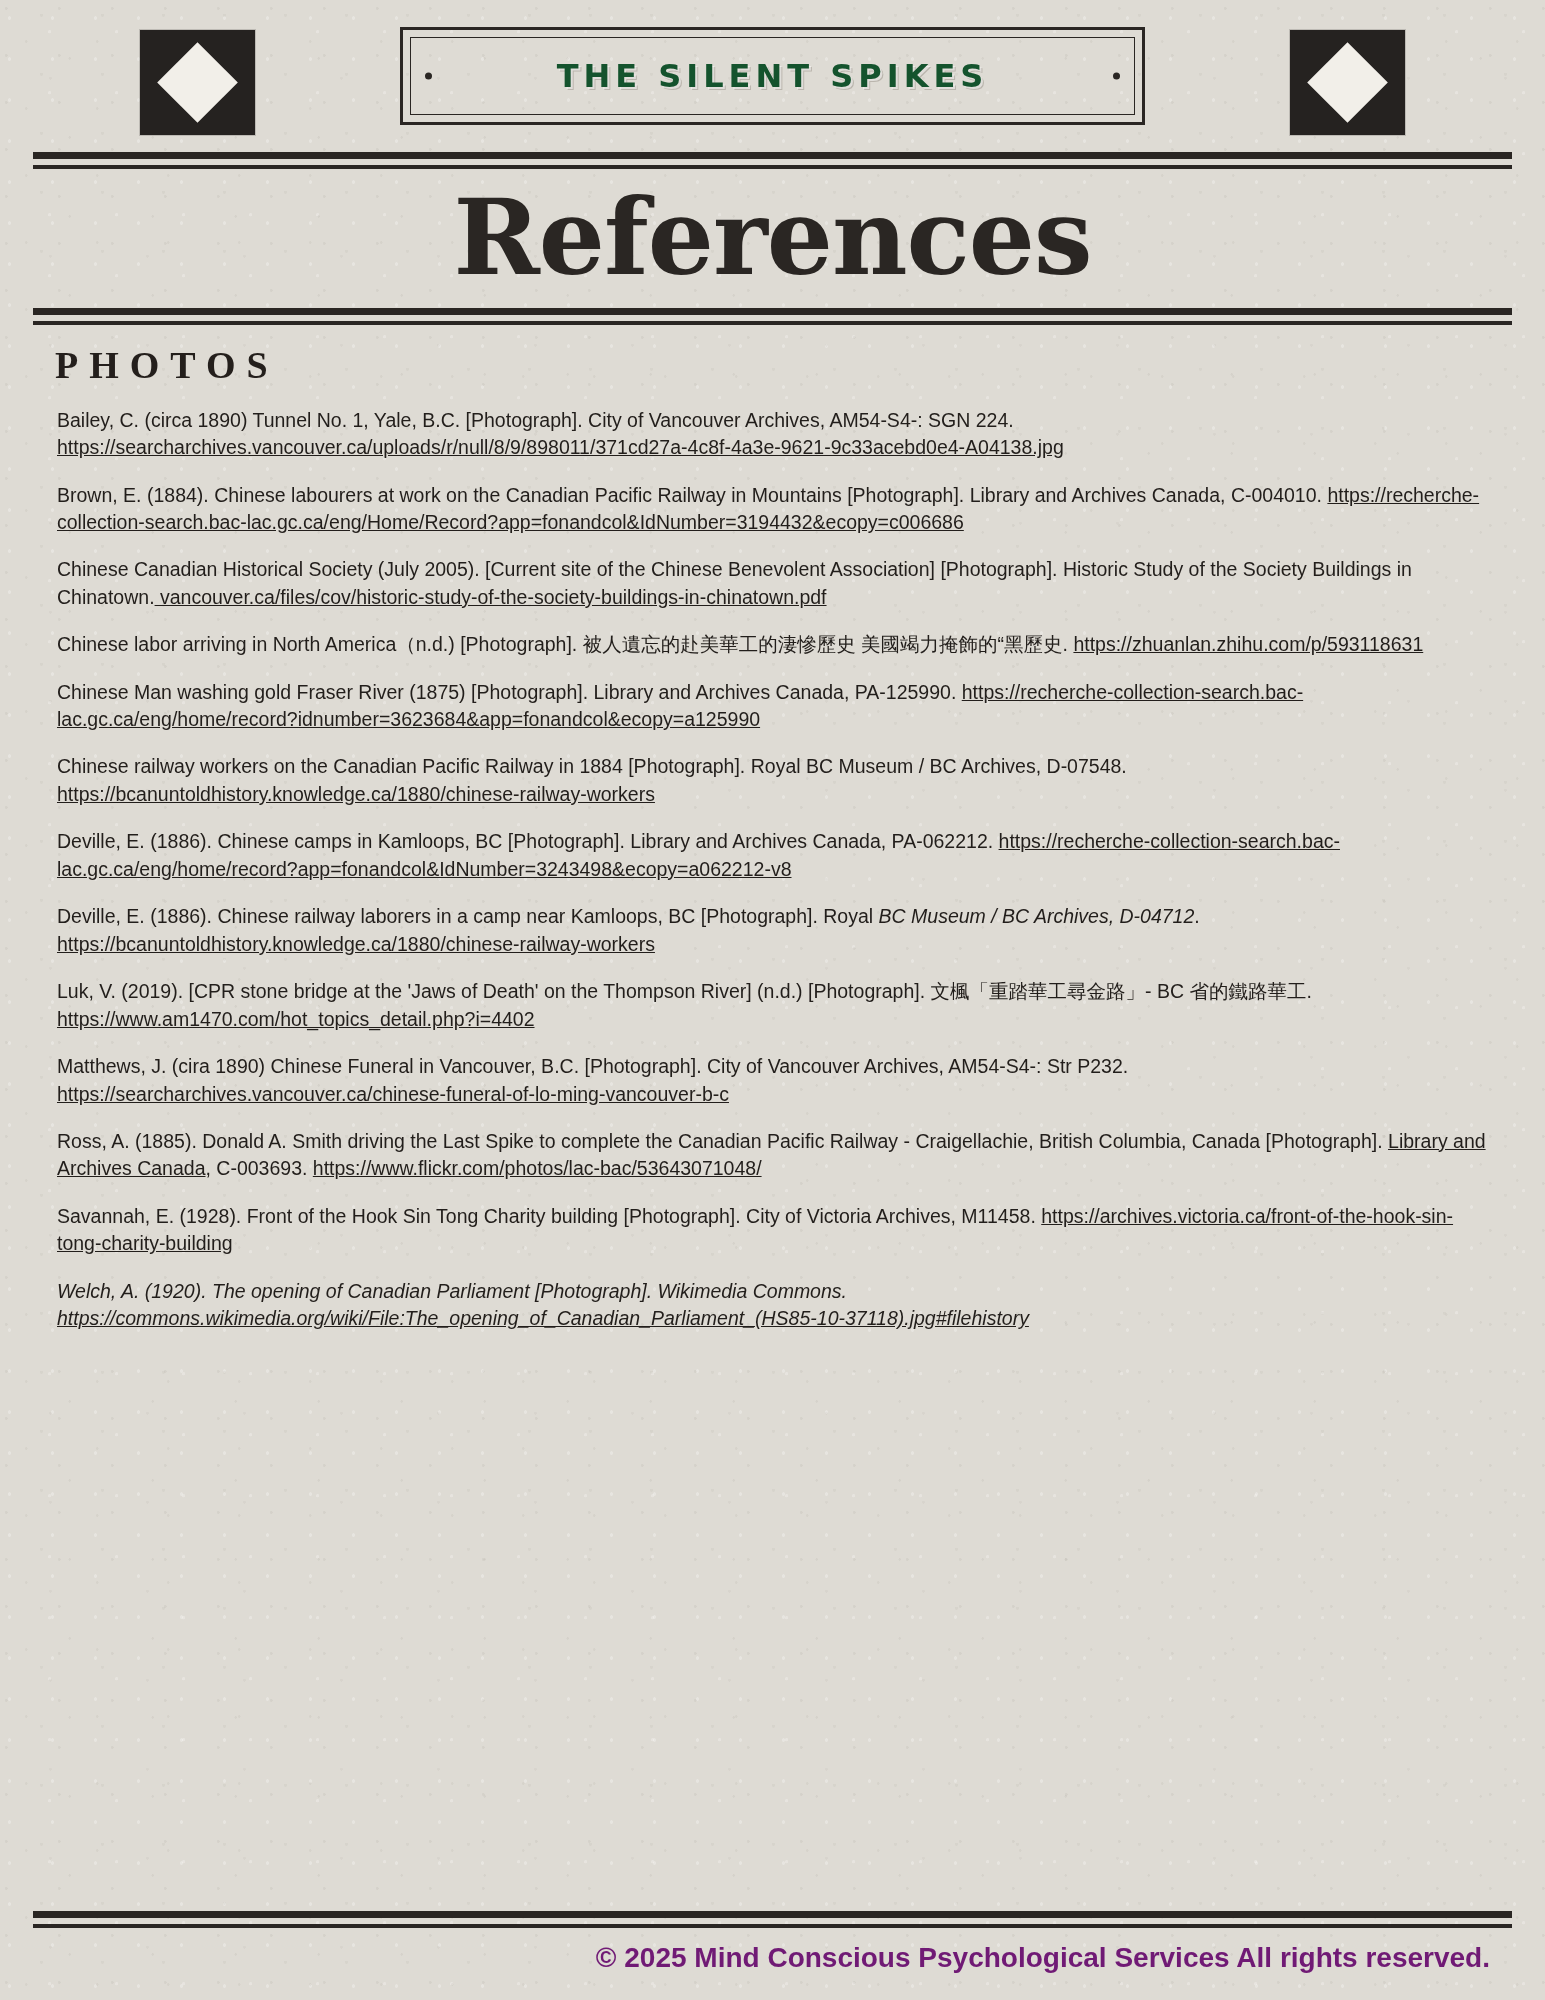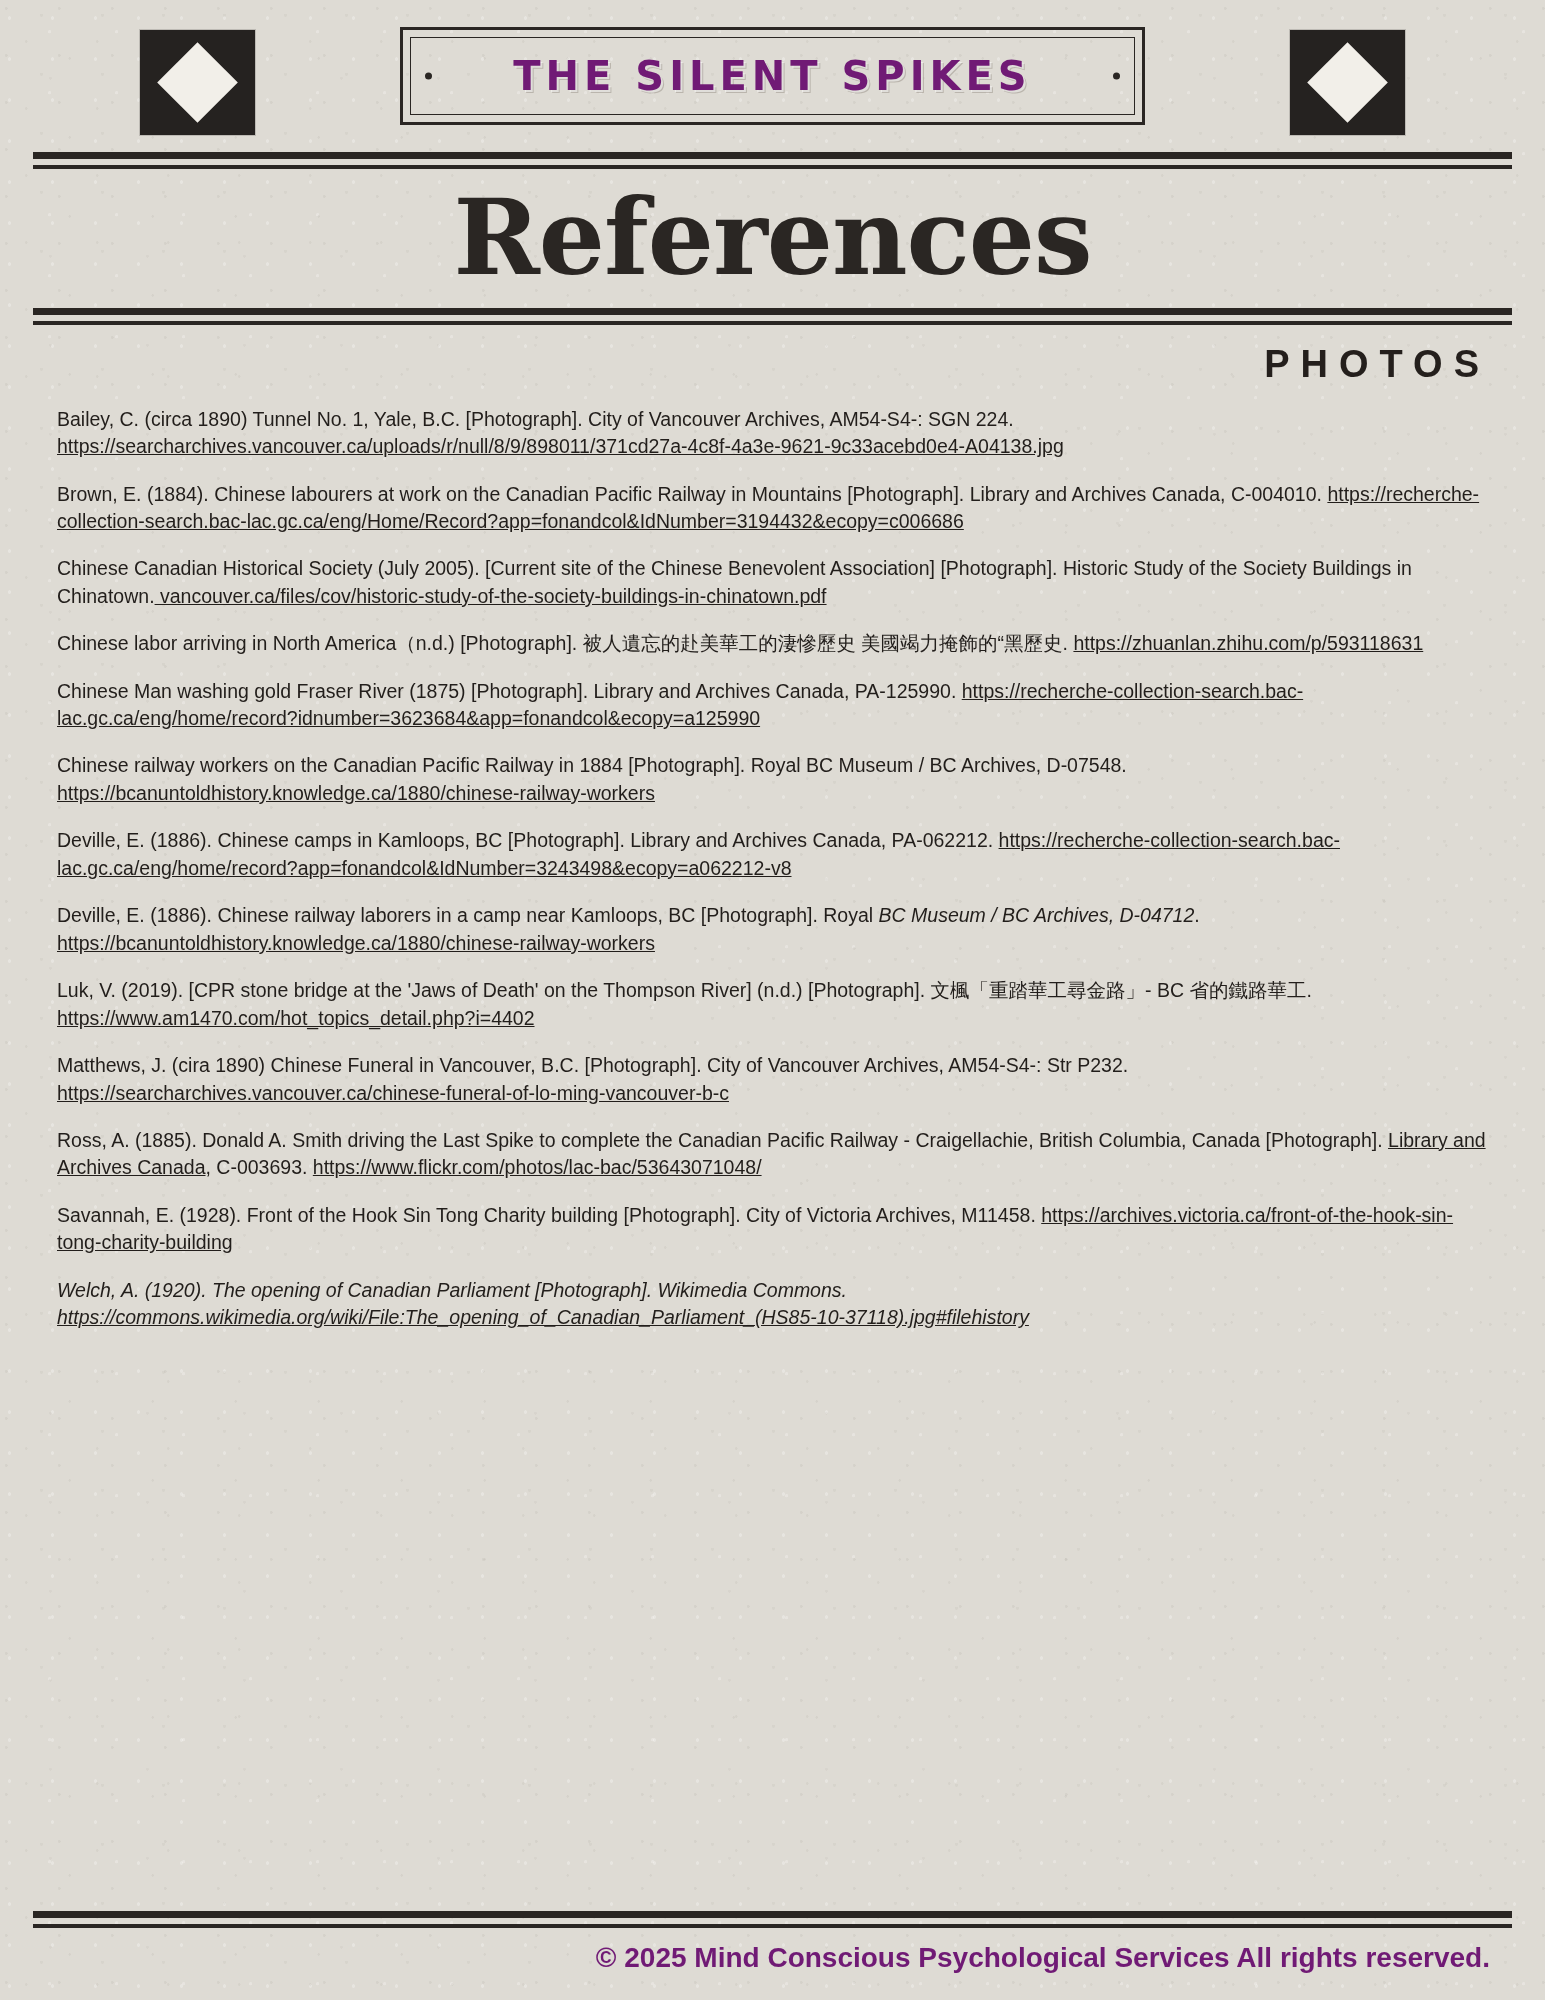--- a/index.html
+++ b/index.html
@@ -93,23 +93,23 @@
     position: absolute;
     inset: 7px;
     border: 1.5px solid #2a2623;
     display: flex;
     align-items: center;
     justify-content: center;
   }
   .brand-title {
     font-family: "DejaVu Sans", sans-serif;
     font-weight: bold;
-    font-size: 40px;
+    font-size: 32px;
     letter-spacing: 5px;
-    color: #701a75;
+    color: #14532d;
     text-shadow: 2px 2px 0 rgba(255,255,255,0.55), 3px 3px 0 rgba(120,112,100,0.35);
   }
 
   
   .double-rule {
     margin: 0 -22px;
     padding: 0;
   }
   .double-rule .r1 {
     height: 7px;
@@ -126,22 +126,22 @@
     font-family: "DejaVu Serif", serif;
     font-weight: bold;
     font-size: 104px;
     line-height: 1.05;
     color: #2a2623;
     margin: 14px 0 16px 0;
     letter-spacing: -1px;
   }
 
   .section-heading {
-    text-align: right;
-    font-family: Liberation Sans, sans-serif;
+    text-align: left;
+    font-family: Liberation Serif, serif;
     font-weight: bold;
     font-size: 38px;
     letter-spacing: 11px;
     color: #241f1c;
     margin: 18px 0 12px 0;
   }
 
   
   .ref-list {
     padding: 0 2px;

